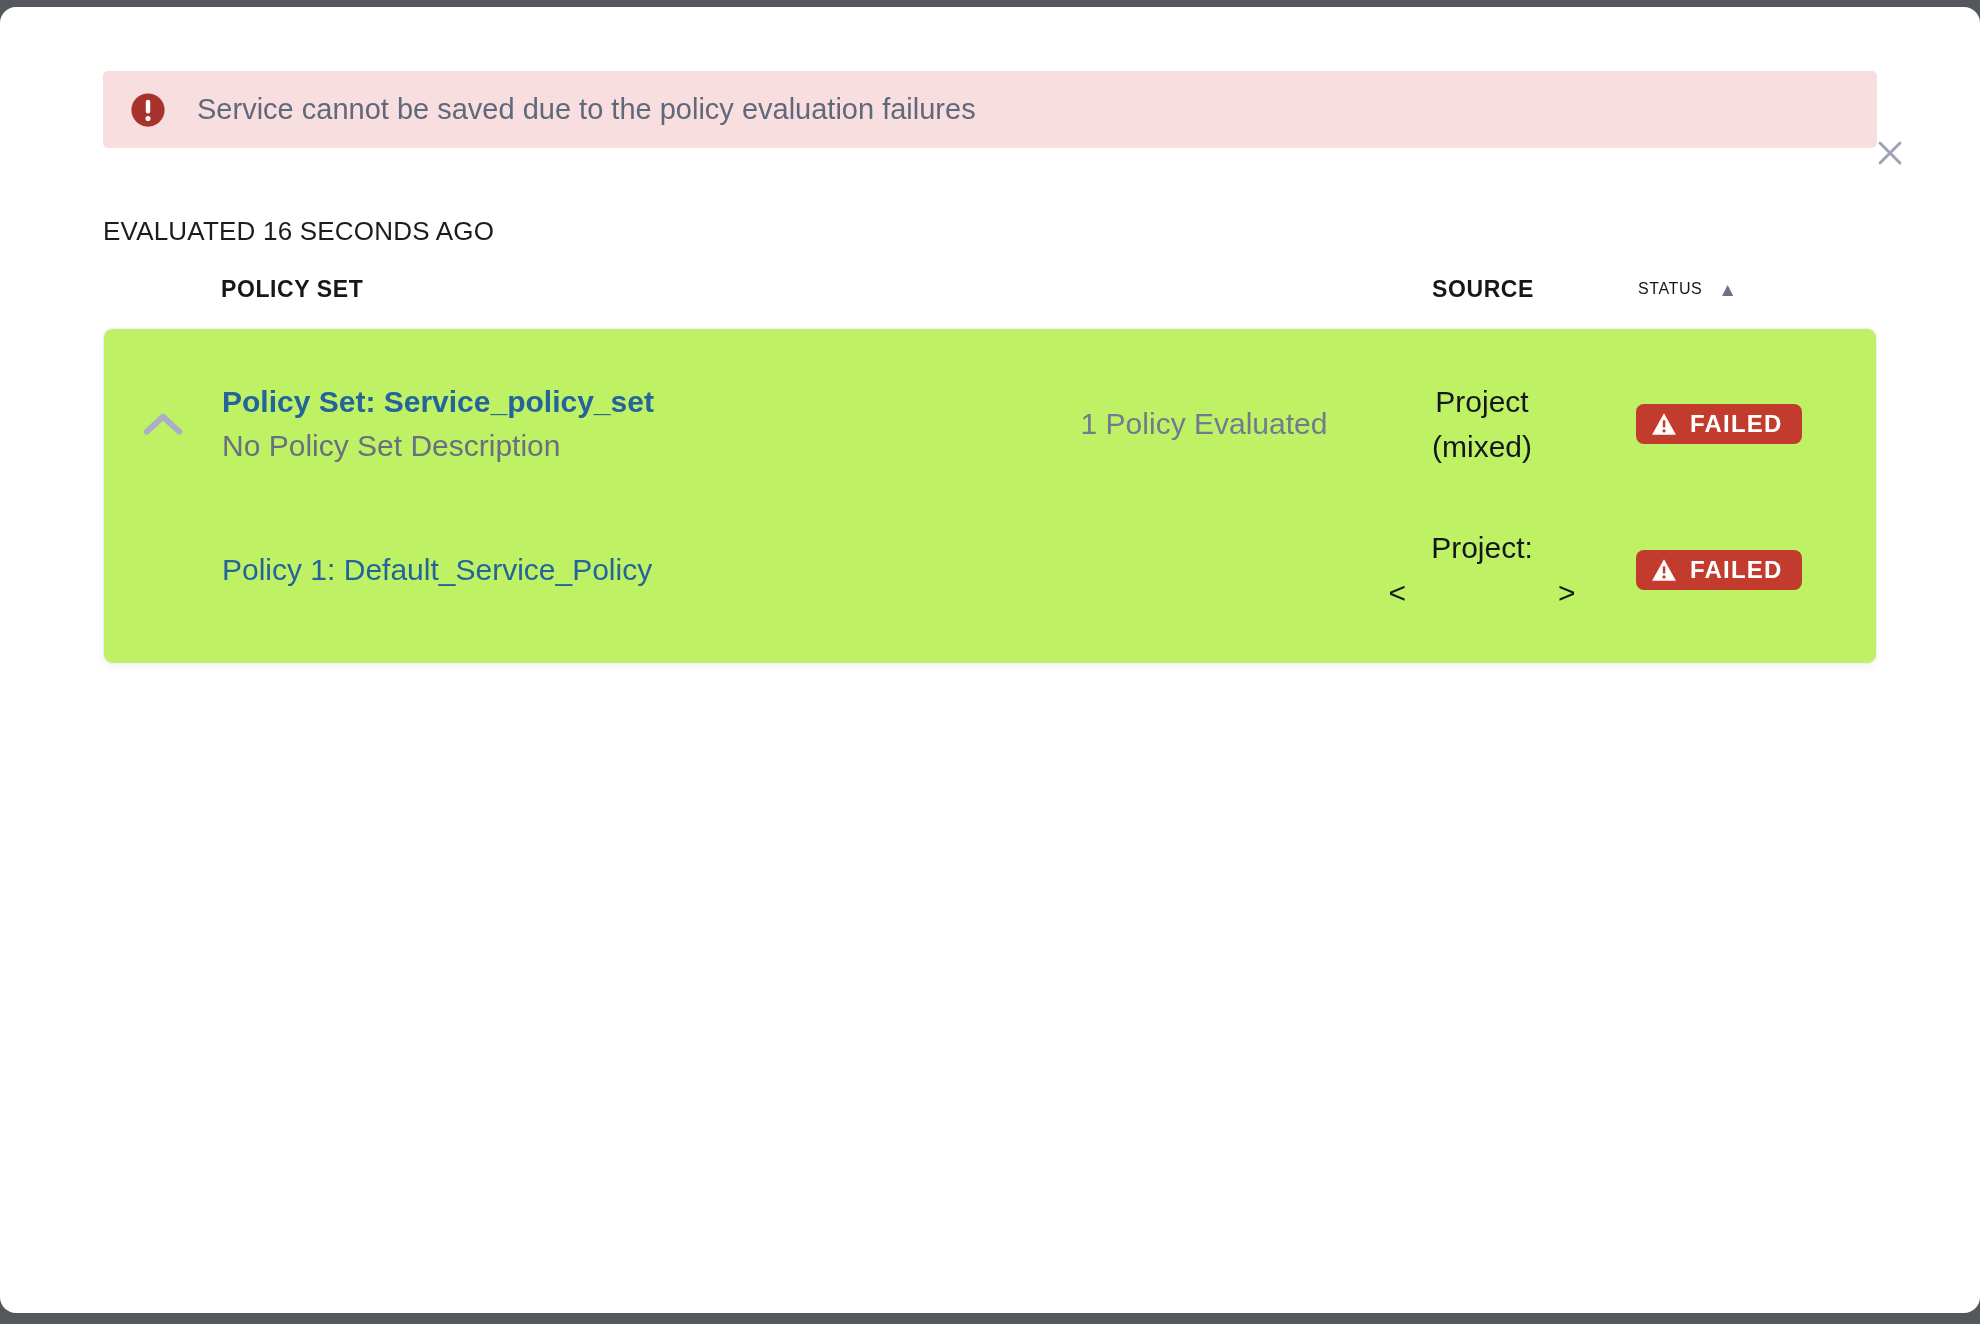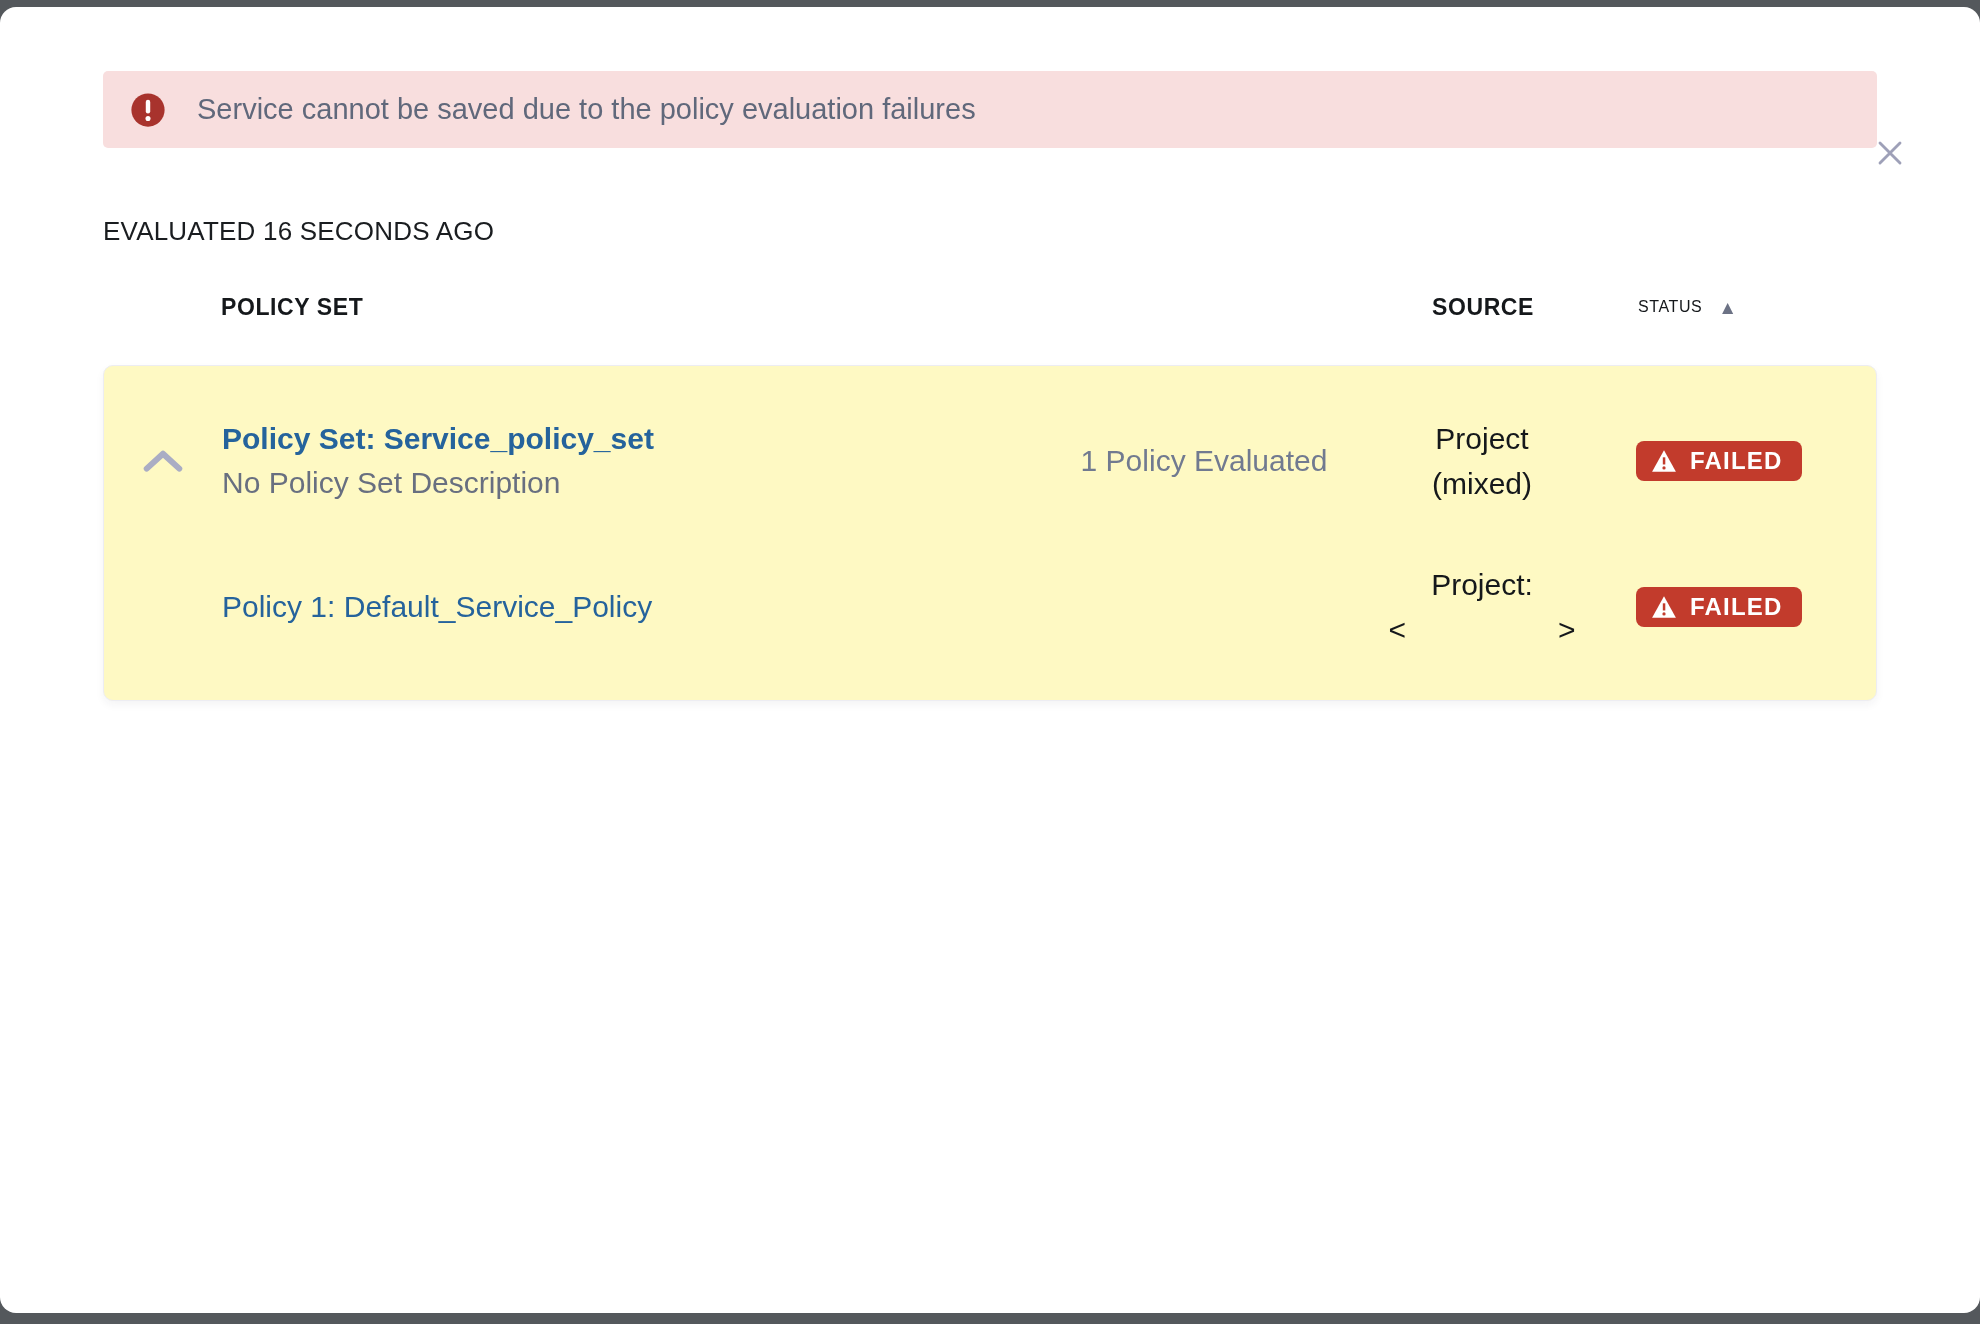--- a/index.html
+++ b/index.html
@@ -60,21 +60,21 @@
     line-height: 32px;
     color: #1a1d20;
     letter-spacing: 0.2px;
   }
   .grid {
     display: grid;
     grid-template-columns: 118px 1fr 262px 294px 247px;
     align-items: center;
   }
   .thead {
-    margin-top: 46px;
+    margin-top: 28px;
     line-height: 28px;
   }
   .th {
     font-size: 23px;
     font-weight: 700;
     color: #15181b;
     letter-spacing: 0.6px;
   }
   .th-source { justify-self: center; }
   .th-status {
@@ -82,22 +82,22 @@
     padding-left: 8px; cursor: pointer;
     background: none; border: none;
     font: inherit;
   }
   .sort-arrow {
     font-size: 19px;
     color: #6c7285;
     line-height: 1;
   }
   .card {
-    margin-top: 44px;
-    background: #fef9c3;
+    margin-top: 25px;
+    background: #bef264;
     border: 1px solid #ededf2;
     border-radius: 10px;
     box-shadow: 0 4px 8px rgba(40,44,52,0.05);
     padding: 50px 0 48px;
   }
   .cell-chevron { justify-self: center; }
   .chevron-btn {
     background: none; border: none; cursor: pointer;
     display: flex; align-items: center; justify-content: center;
     width: 56px; height: 40px;

